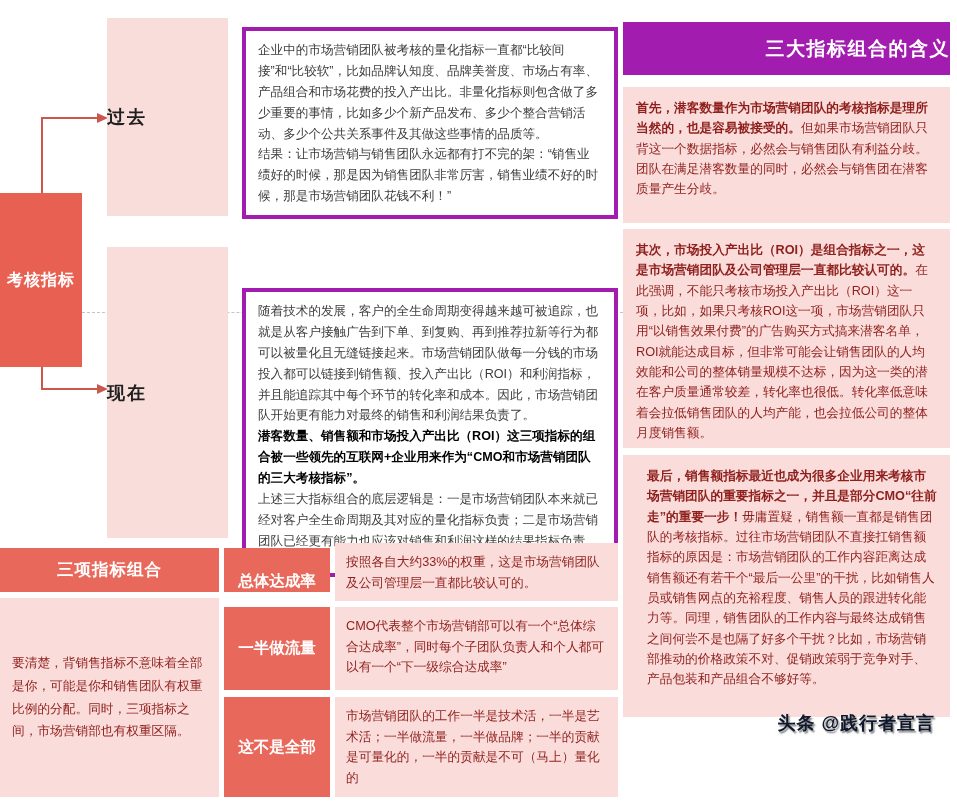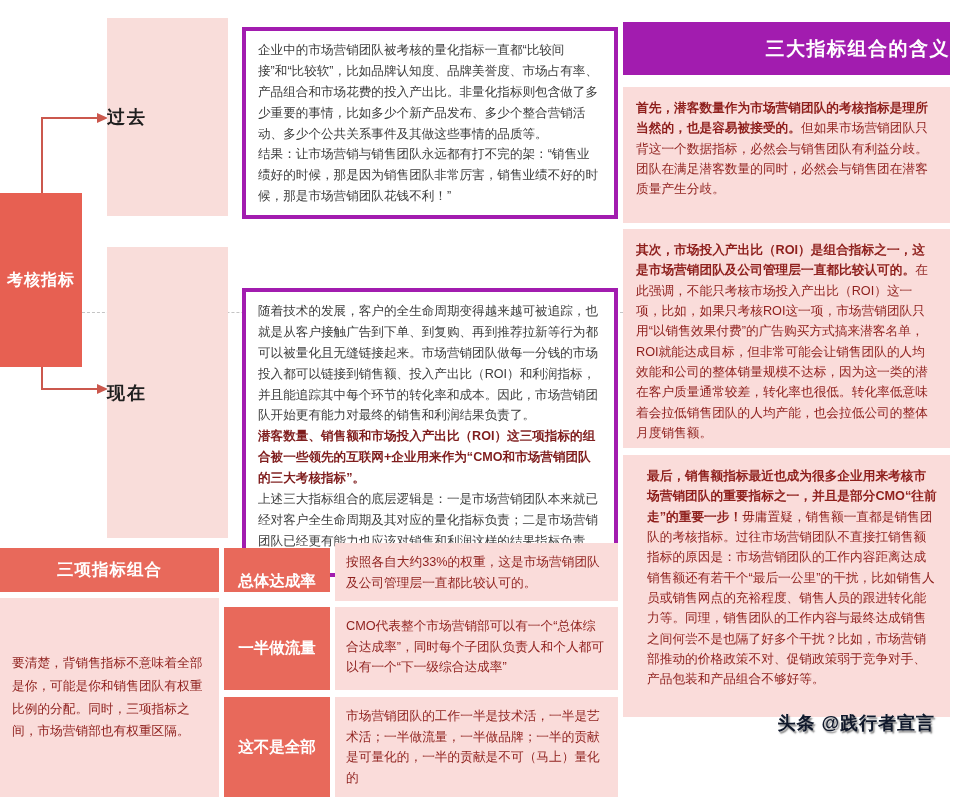--- a/index.html
+++ b/index.html
@@ -27,21 +27,21 @@
   .label-box{
     left:107px;width:121px;background:#f9dddا;background:#f9ddda;z-index:2;
     display:flex;align-items:center;
     color:#1f1f1f;font-weight:bold;font-size:18px;letter-spacing:2px;
   }
   .text-box{
     left:242px;width:376px;background:#ffffff;border:4px solid #a21caf;z-index:2;
     padding:9px 12px;color:#3c3c3c;font-size:12.6px;line-height:1.66;overflow:hidden;
   }
   .text-box p{margin:0;}
-  .text-box p.bold{font-weight:bold;color:#7f1d1d;}
+  .text-box p.bold{font-weight:bold;color:#000000;}
   
   .rp-header{
     left:623px;top:22px;width:327px;height:53px;background:#a21caf;z-index:2;
     display:flex;align-items:center;justify-content:flex-end;
     color:#ffffff;font-weight:bold;font-size:19px;letter-spacing:1.5px;
   }
   .rp-card{
     left:623px;width:327px;background:#fadcda;z-index:2;
     padding:11px 13px;color:#8e1f1c;font-size:12.7px;line-height:1.6;overflow:hidden;
   }

